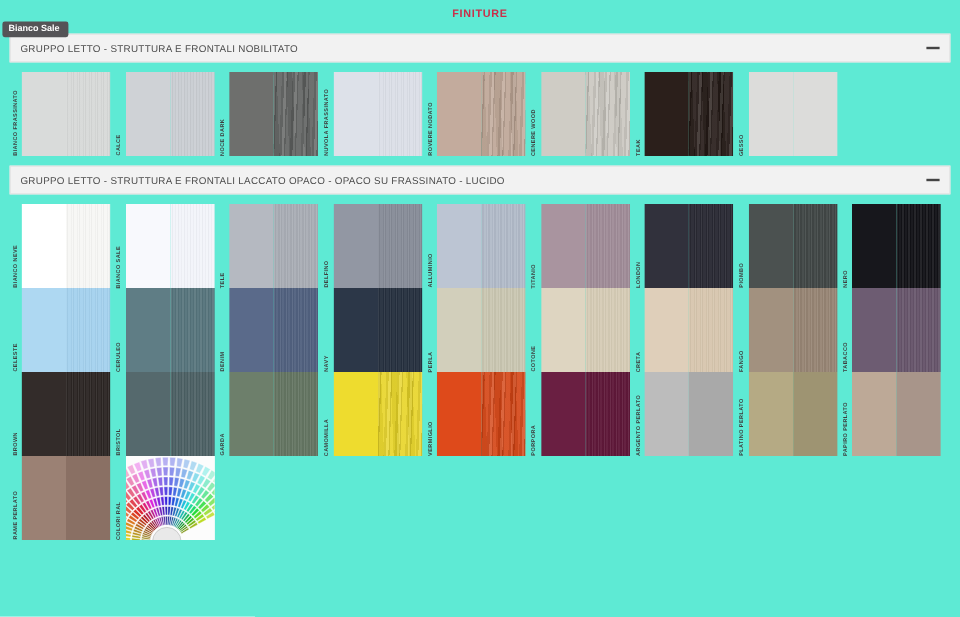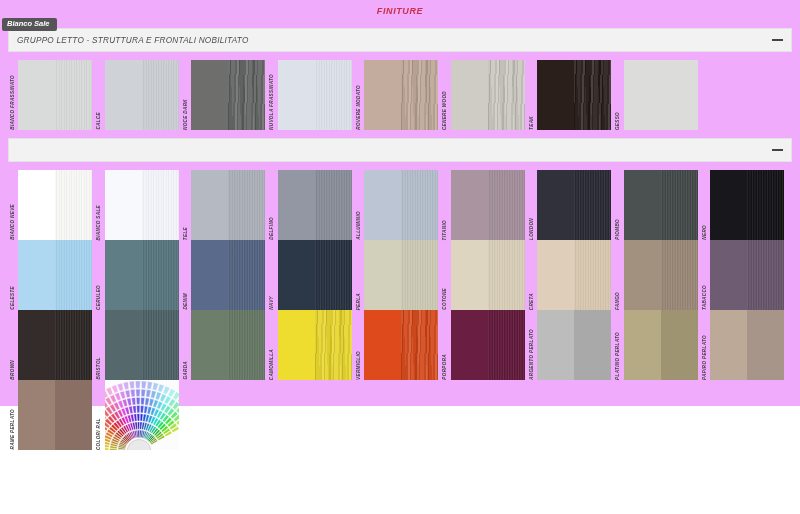--- a/index.html
+++ b/index.html
@@ -3,21 +3,21 @@
 <meta charset="utf-8">
 <style>
   * { box-sizing: border-box; }
   html, body {
     margin: 0; padding: 0;
     width: 800px; height: 514px;
     background: #ffffff;
     font-family: "Liberation Sans", sans-serif;
     overflow: hidden;
   }
-  #page { position: relative; width: 800px; height: 406px; background: #f0abfc; font-style: italic; }
+  #page { position: relative; width: 800px; height: 514px; background: #5eead4; }
 
   
   .page-title {
     position: absolute; top: 6px; left: 0; width: 800px;
     text-align: center;
     font-size: 9px; font-weight: bold; letter-spacing: .6px;
     color: #c8304a;
   }
   .tooltip {
     position: absolute; top: 18px; left: 2px;
@@ -201,20 +201,21 @@
               <div class="swatch-chip" style="width: 74px; height: 70px;">
                 <div class="chip-half chip-left" style="background: rgb(220, 220, 218);"></div>
                 <div class="chip-half chip-right " style="background: rgb(220, 220, 218);"></div>
               </div>
             </div>
           </div>
         </div>
       </div>
       <div class="group">
         <div class="group-header">
+          <div class="group-header-title">GRUPPO LETTO - STRUTTURA E FRONTALI LACCATO OPACO - OPACO SU FRASSINATO - LUCIDO</div>
           <span class="collapse-icon"></span>
         </div>
         <div class="swatch-rows">
           <div class="swatch-row">
             <div class="swatch-cell">
               <div class="swatch-label">
                 <span>BIANCO NEVE</span>
               </div>
               <div class="swatch-chip" style="width: 74px; height: 70px;">
                 <div class="chip-half chip-left" style="background: rgb(255, 255, 255);"></div>

